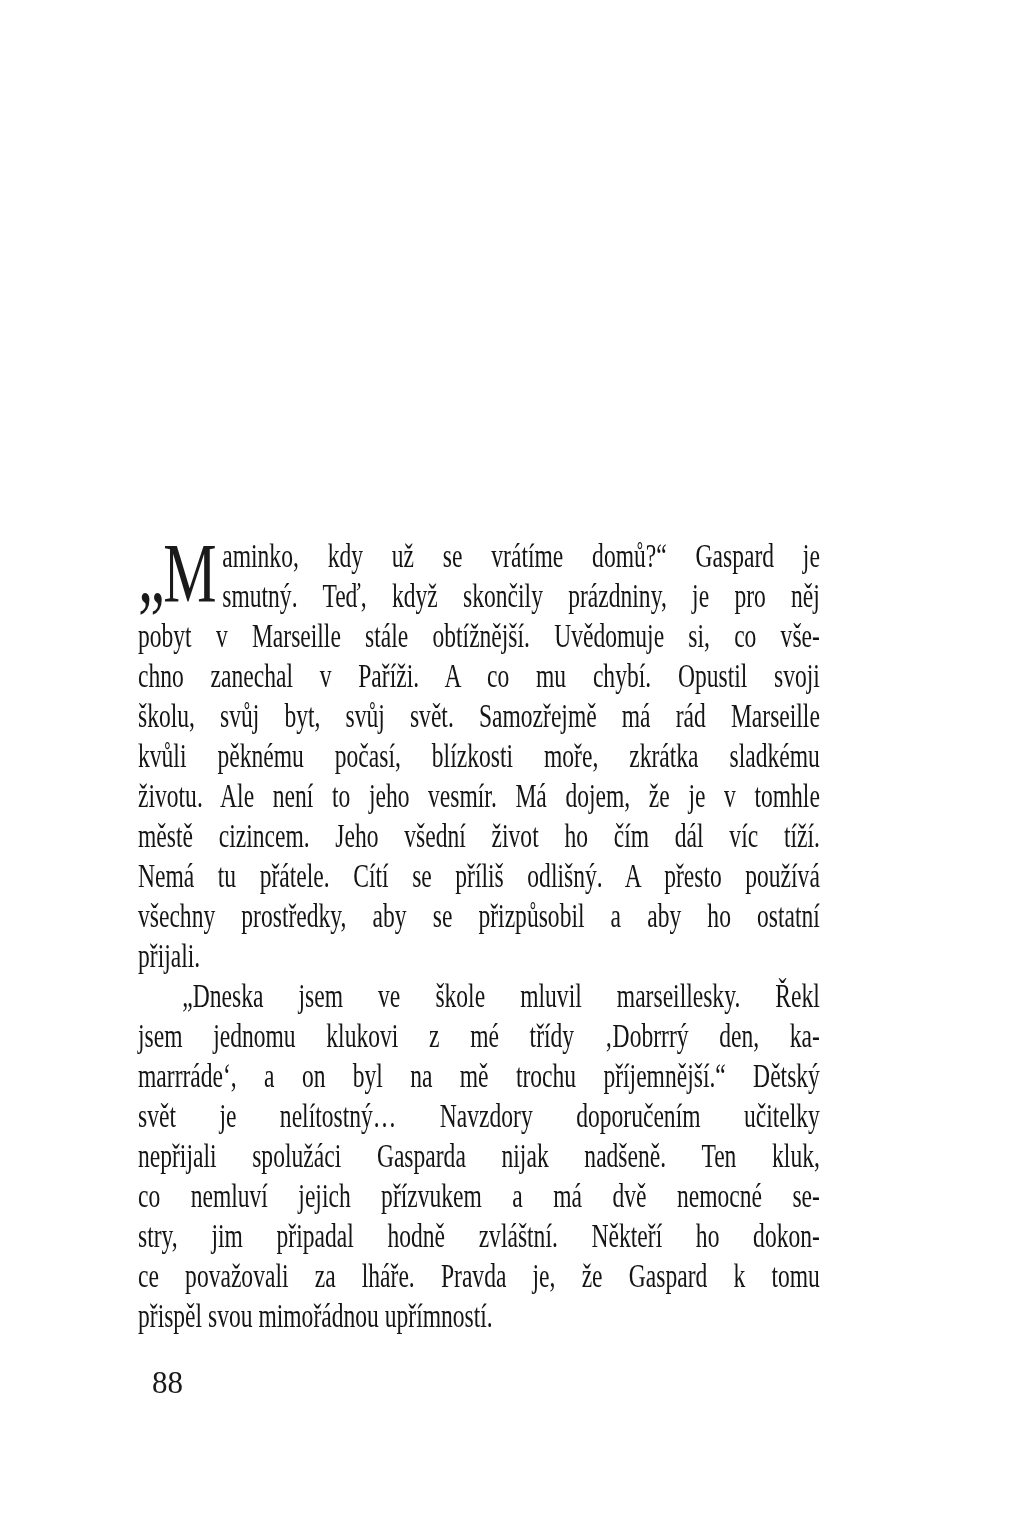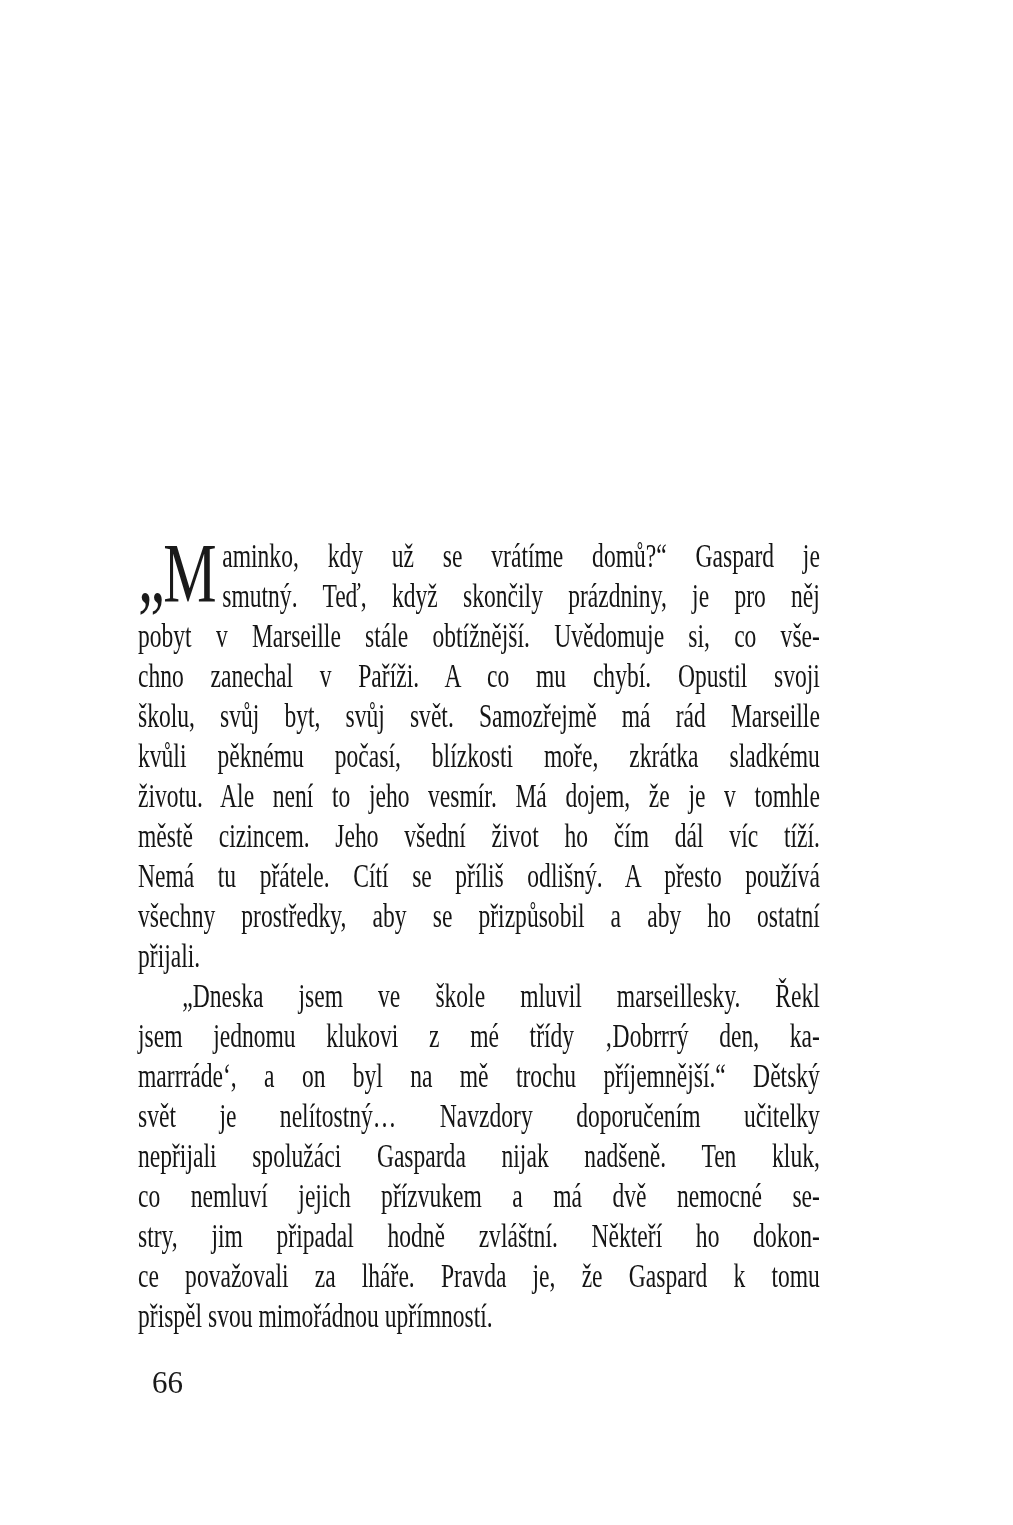--- a/index.html
+++ b/index.html
@@ -84,14 +84,14 @@
         <div class="line just">jsem jednomu klukovi z mé třídy ‚Dobrrrý den, ka-</div>
         <div class="line just">marrráde‘, a on byl na mě trochu příjemnější.“ Dětský</div>
         <div class="line just">svět je nelítostný… Navzdory doporučením učitelky</div>
         <div class="line just">nepřijali spolužáci Gasparda nijak nadšeně. Ten kluk,</div>
         <div class="line just">co nemluví jejich přízvukem a má dvě nemocné se-</div>
         <div class="line just">stry, jim připadal hodně zvláštní. Někteří ho dokon-</div>
         <div class="line just">ce považovali za lháře. Pravda je, že Gaspard k tomu</div>
         <div class="line">přispěl svou mimořádnou upřímností.</div>
       </div>
     </div>
-  <div class="page-number">66</div>
+  <div class="page-number">88</div>
 </div>
 
 </body></html>

